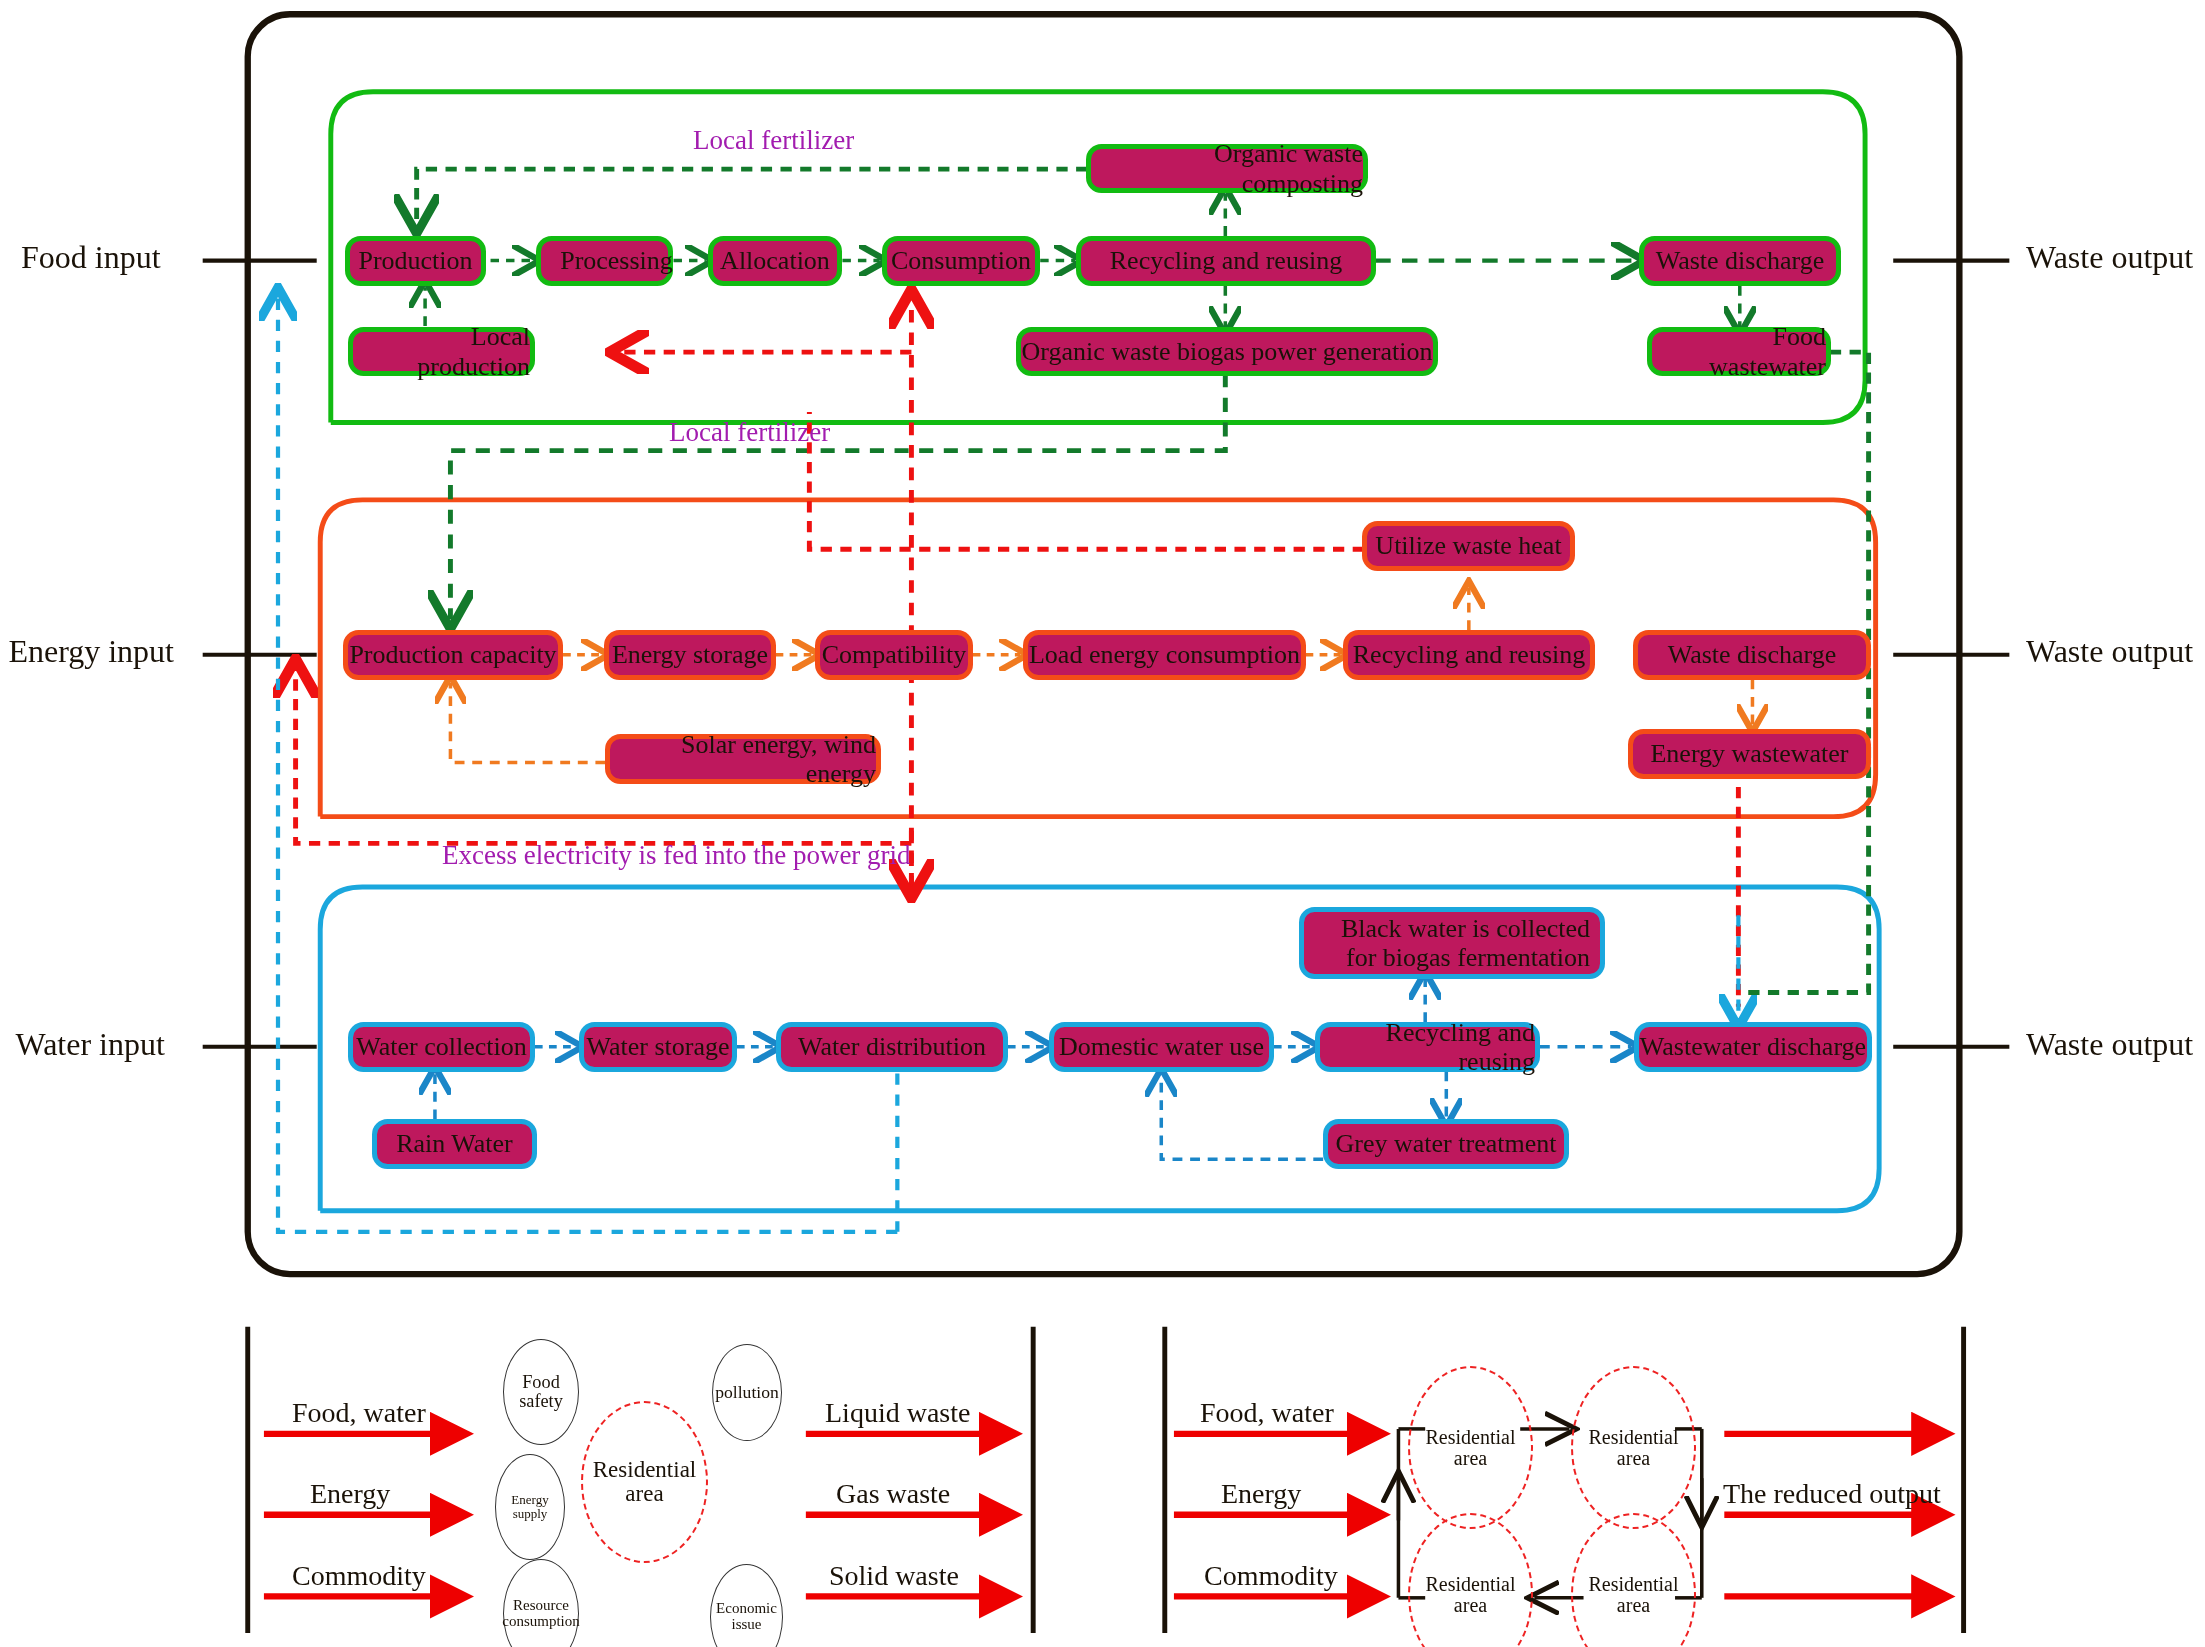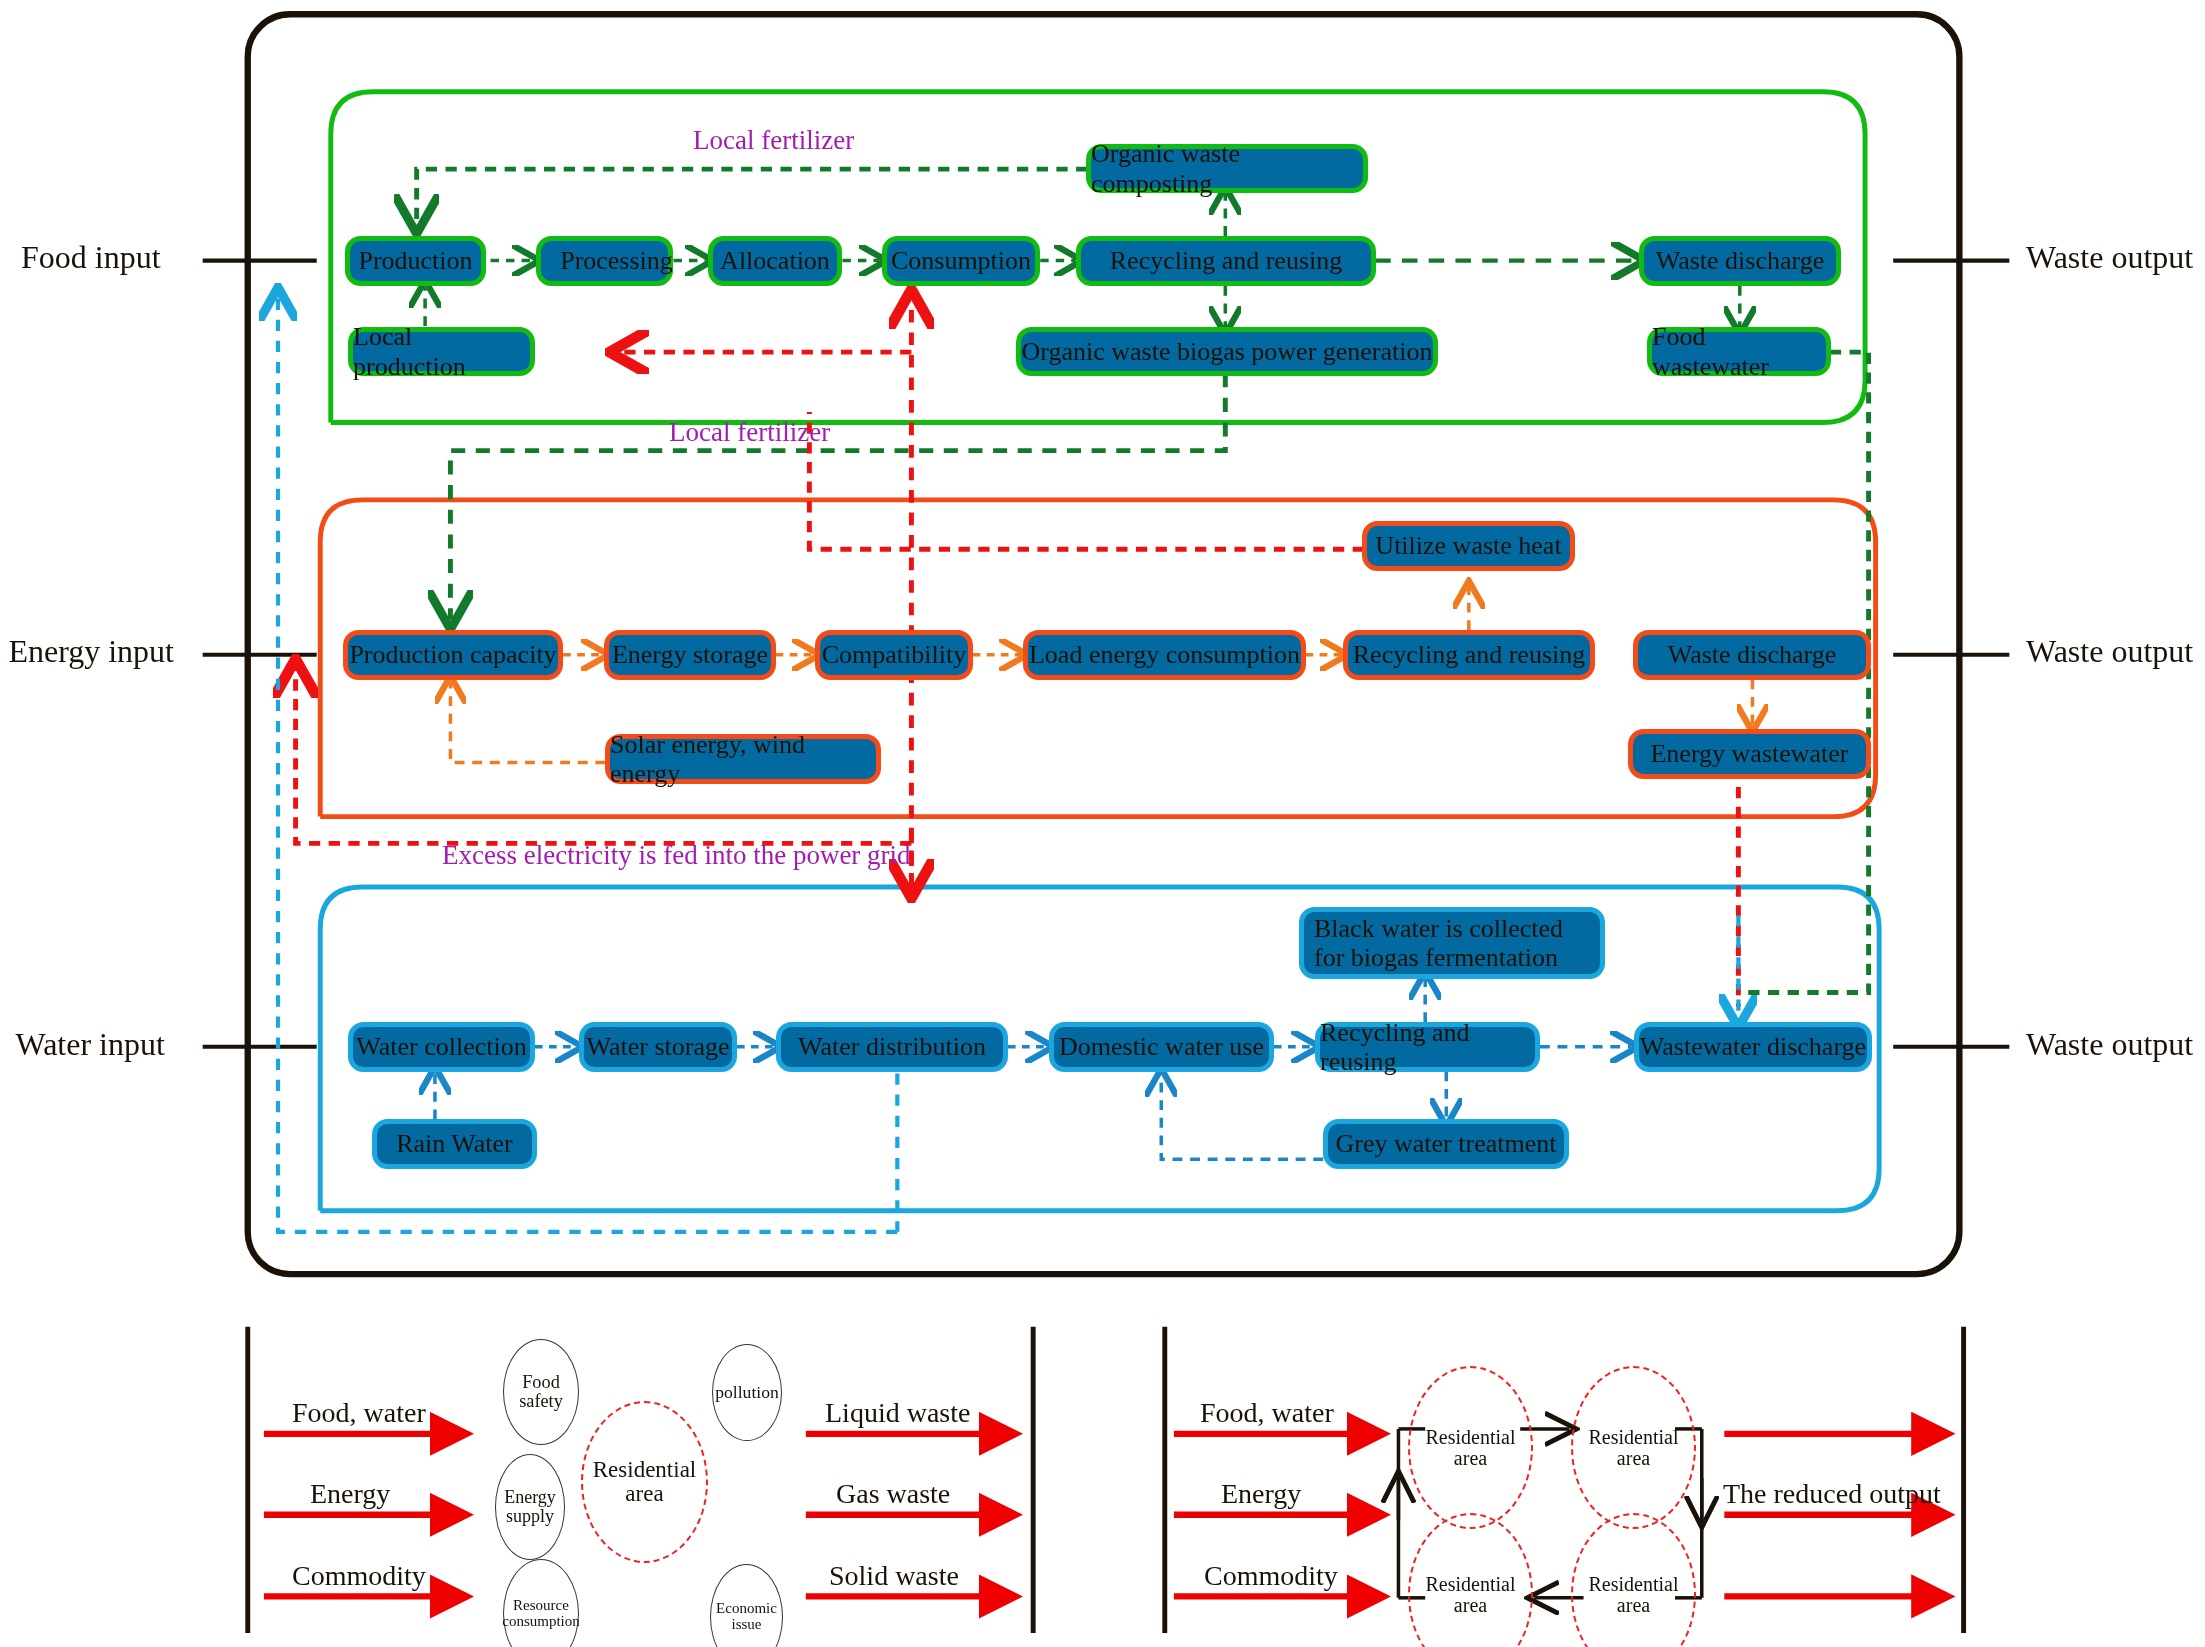--- a/index.html
+++ b/index.html
@@ -1,20 +1,20 @@
 <!DOCTYPE html>
 <html style="font-size:11.3px"><head>
 <meta charset="utf-8">
 <style>
   html,body{margin:0;padding:0;background:#ffffff;}
   body{font-family:"Liberation Serif","DejaVu Serif",serif;}
   #root{position:relative;width:2205px;height:1648px;background:#fff;overflow:hidden;}
   svg.layer{position:absolute;left:0;top:0;width:2205px;height:1648px;overflow:visible;}
   .node{position:absolute;display:flex;align-items:center;justify-content:center;
-        background:#0369a1;border-radius:15.5px;box-sizing:border-box;text-align:left;
+        background:#be185d;border-radius:15.5px;box-sizing:border-box;text-align:right;
         color:#1a1208;line-height:1.12;}
   .node.green{border:5px solid #12bb12;}
   .node.orange{border:5px solid #f44c18;}
   .node.blue{border:5px solid #1ba7dd;}
   .ttl{position:absolute;color:#1a1208;white-space:nowrap;}
   .lbl{position:absolute;color:#a21caf;white-space:nowrap;text-align:center;}
   .legend-txt{position:absolute;color:#1a1208;white-space:nowrap;}
   .ell{position:absolute;border-radius:50%;display:flex;align-items:center;
        justify-content:center;text-align:center;line-height:1.05;color:#1a1208;
        box-sizing:border-box;}
@@ -249,21 +249,21 @@
     <line x1="1145" y1="2152" x2="1440" y2="2152" stroke="#ee0000" stroke-width="9" marker-end="url(#ahRed)"></line>
     <line x1="1145" y1="2268" x2="1440" y2="2268" stroke="#ee0000" stroke-width="9" marker-end="url(#ahRed)"></line>
   </svg>
 
   <div class="ell solid" style="left:503px;top:1339px;width:76px;height:106px;font-size:18.3px;">
     <span>Food safety</span>
   </div>
   <div class="ell solid" style="left:712px;top:1344px;width:70px;height:97px;font-size:17.6px;">
     <span>pollution</span>
   </div>
-  <div class="ell solid" style="left:495px;top:1454px;width:70px;height:106px;font-size:18px;">
+  <div class="ell solid" style="left:495px;top:1454px;width:70px;height:106px;font-size:13px;">
     <span>Energy supply</span>
   </div>
   <div class="ell dashed" style="left:581px;top:1401px;width:127px;height:162px;font-size:23px;">
     <span>Residential area</span>
   </div>
   <div class="ell solid" style="left:503px;top:1559px;width:76px;height:109px;font-size:15px;">
     <span>Resource consumption</span>
   </div>
   <div class="ell solid" style="left:710px;top:1564px;width:73px;height:106px;font-size:15px;">
     <span>Economic issue</span>

